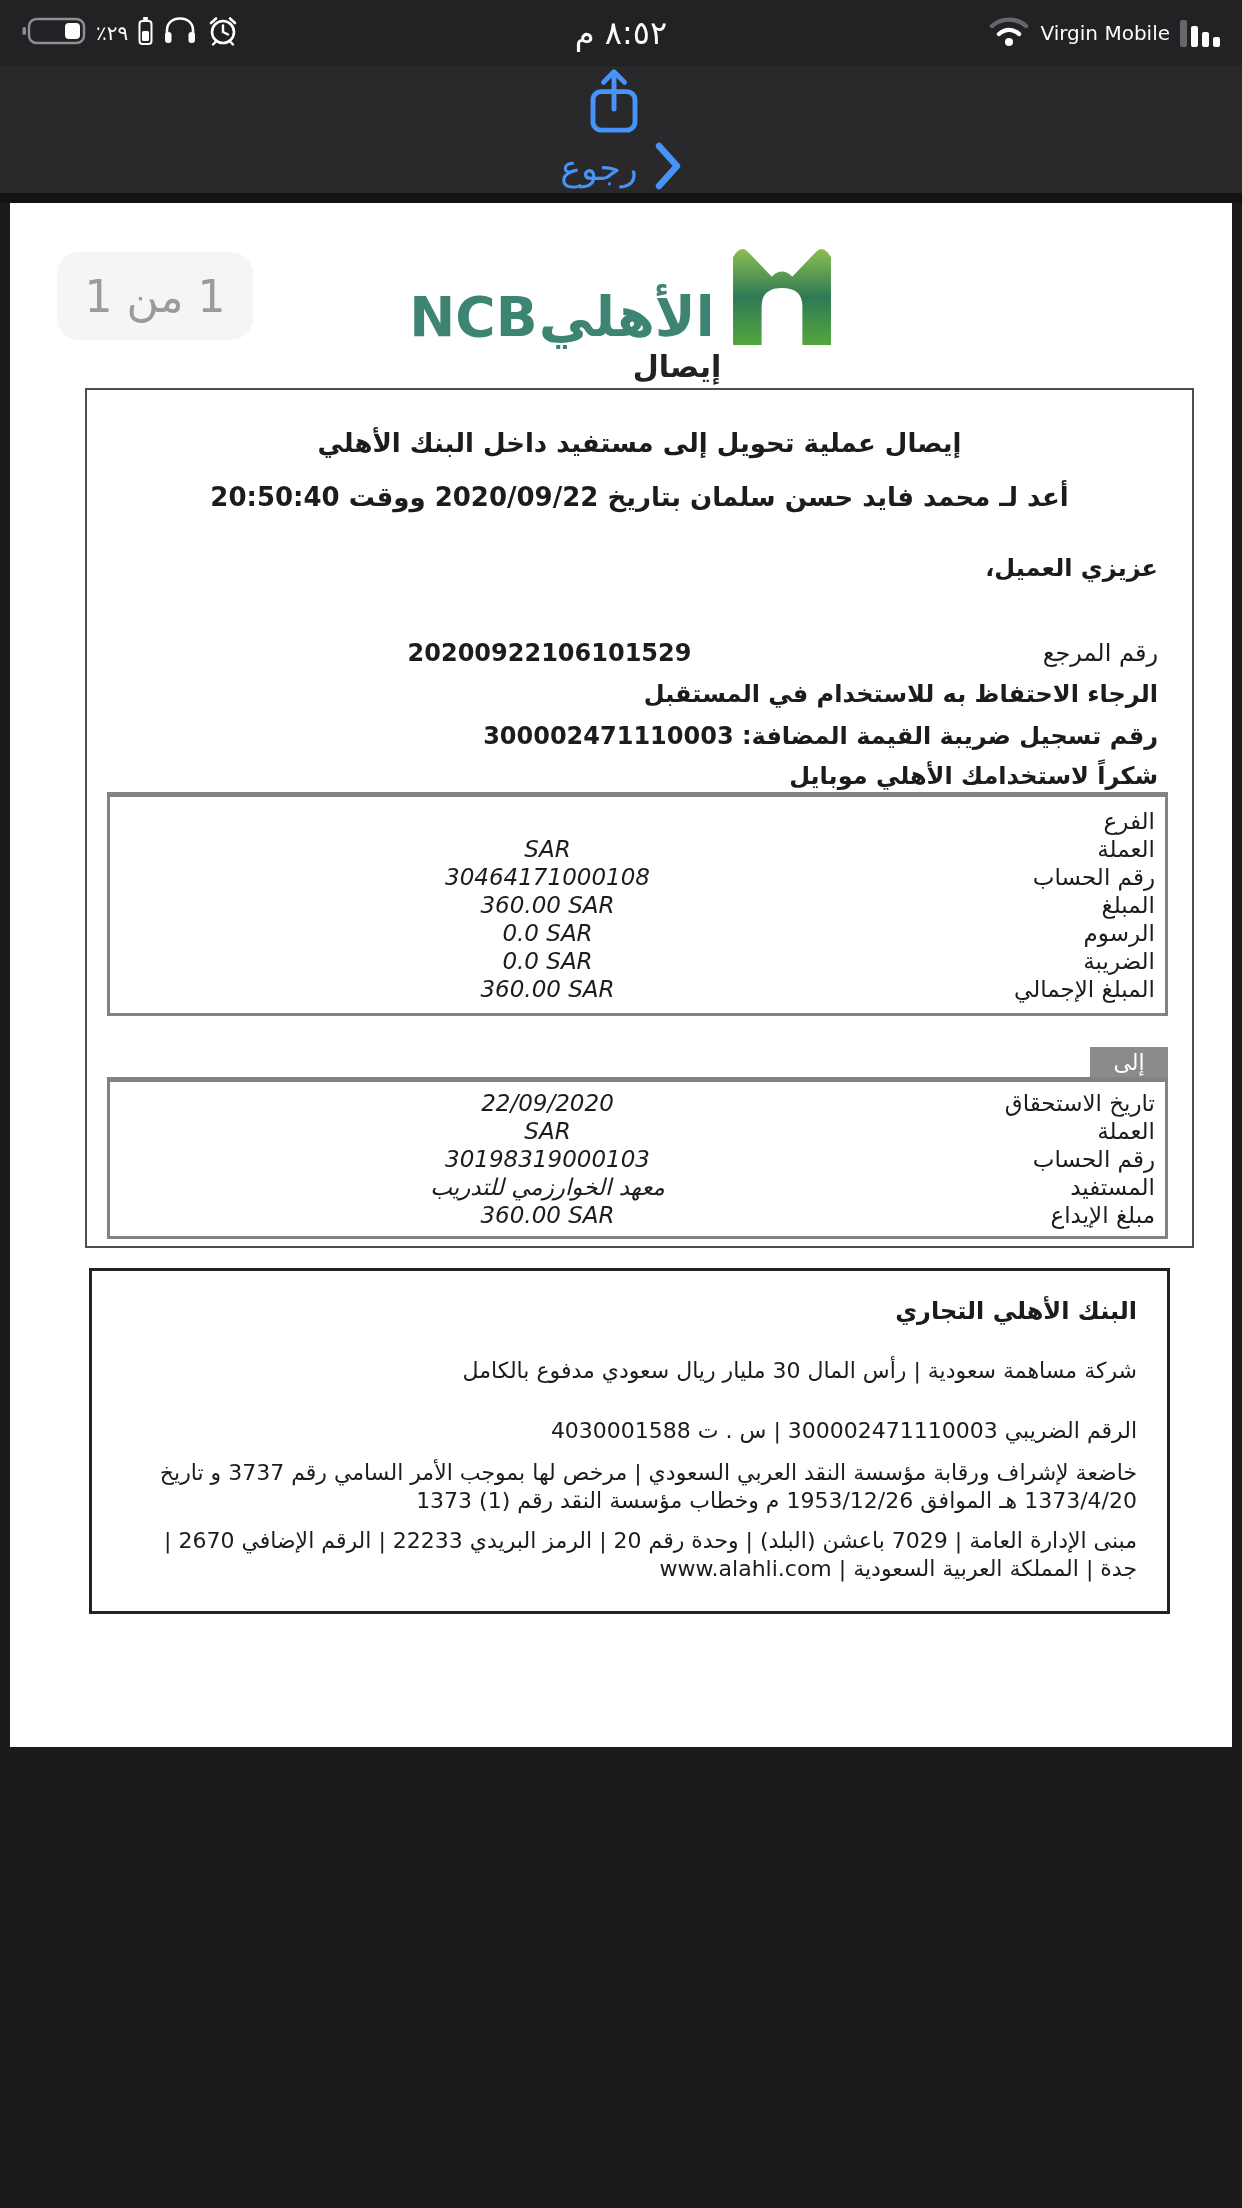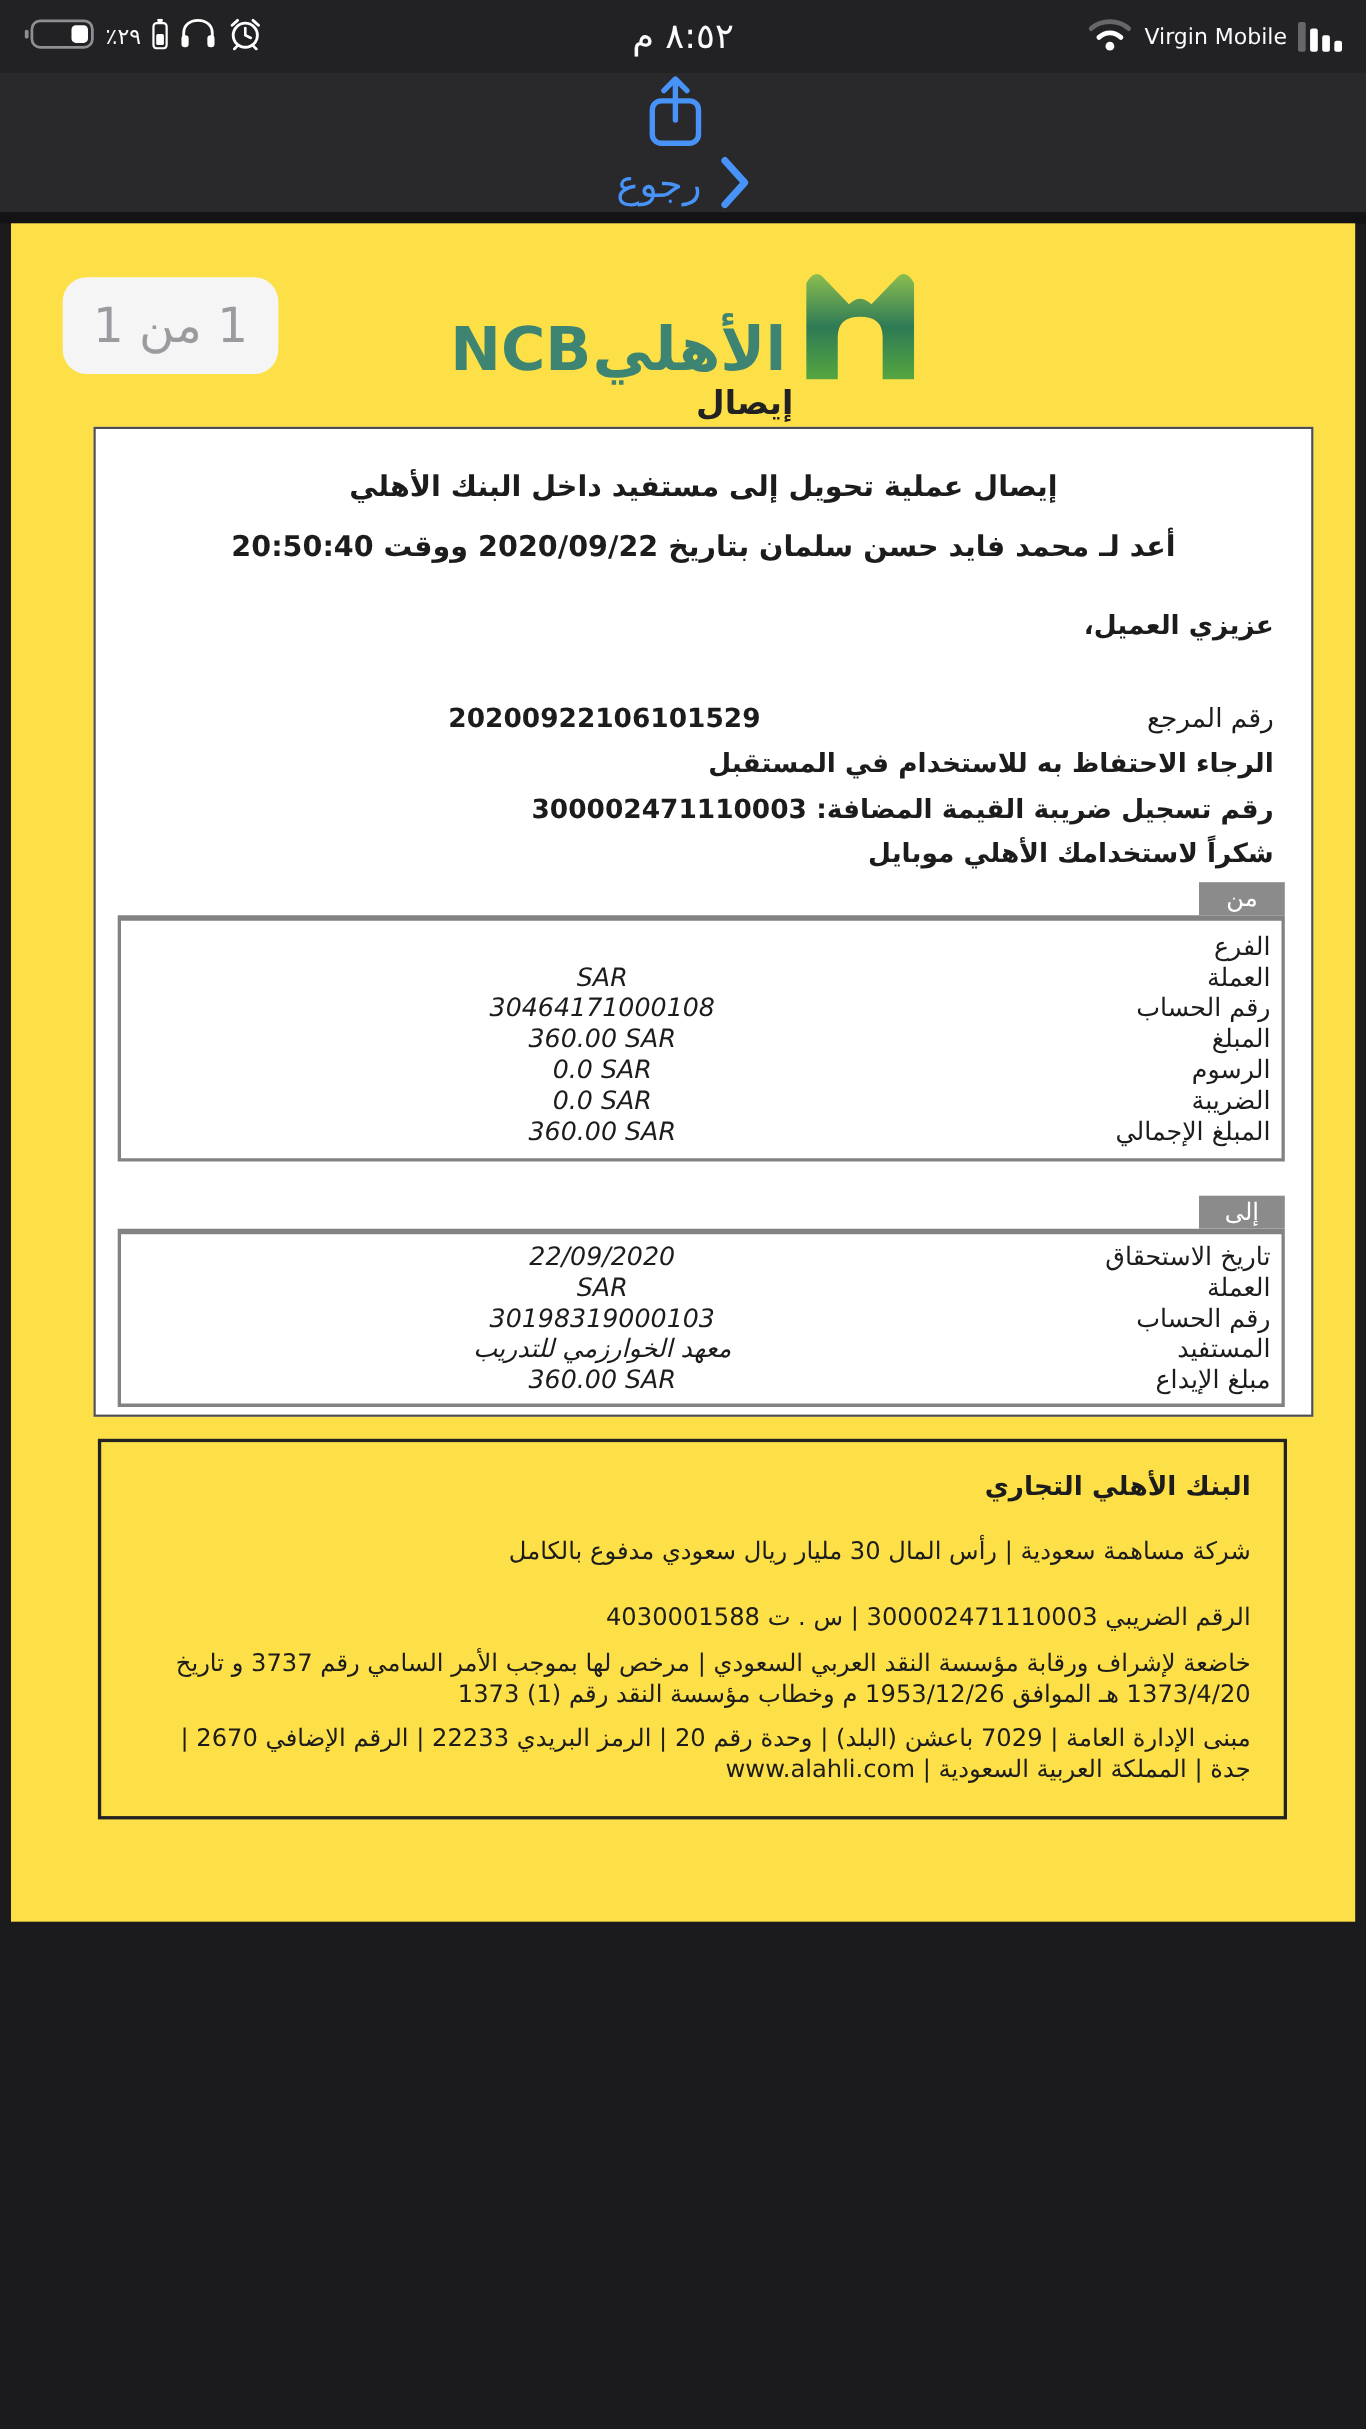--- a/index.html
+++ b/index.html
@@ -23,21 +23,21 @@
     background:#29292b; display:flex; align-items:center; padding:0 34px;flex-direction:column; }
   .nav-sep{ position:absolute; top:193px; left:0; width:1242px; height:10px; background:#131315; }
   .nav-title{ flex:1; text-align:center; color:#f5f5f7; font-size:40px; font-weight:600;
     white-space:nowrap; overflow:hidden; }
   .share-btn{ width:70px; display:flex; justify-content:flex-start; background:none; border:none; cursor:pointer; }
   .back-btn{ display:flex; align-items:center; gap:16px; background:none; border:none; cursor:pointer; }
   .back-label{ color:#4793f8; font-size:35px; }
 
   
   .pdf-page{ position:absolute; top:203px; left:10px; width:1222px; height:1716px;
-    background:#fde047; color:#1c1c1c;padding-left:37px; }
+    background:#ffffff; color:#1c1c1c;padding-left:37px; }
   .page-badge{ position:absolute; top:49px; left:47px; width:196px; height:88px;
     background:#f5f5f6; border-radius:22px; color:#9b9b9f; font-size:44px;
     display:flex; align-items:center; justify-content:center; }
   .logo-row{ position:absolute; top:40px; left:0; right:0; display:flex;
     justify-content:center; align-items:flex-end; gap:16px; }
   .logo-text{ display:flex; align-items:flex-end; gap:1px; color:#3e8472;
     font-size:55px; font-weight:600; line-height:1; padding-bottom:4px; }
   .receipt-word{ position:absolute; top:146px; left:0; right:0; text-align:center;
     transform:translateX(56px); font-size:30px; font-weight:bold; color:#222; }
 
@@ -184,23 +184,20 @@
       <div class="line-right greeting">عزيزي العميل،</div>
 
       <div class="ref-row">
         <div class="ref-label">رقم المرجع</div>
         <div class="ref-value">20200922106101529</div>
       </div>
       <div class="line-right keep">الرجاء الاحتفاظ به للاستخدام في المستقبل</div>
       <div class="line-right vat">رقم تسجيل ضريبة القيمة المضافة: 300002471110003</div>
       <div class="line-right thanks">شكراً لاستخدامك الأهلي موبايل</div>
 
-      <div class="sec-tab-wrap">
-        <div class="sec-tab">من</div>
-      </div>
       <div class="sec-box">
         <div class="trow">
           <div class="tlabel">الفرع</div>
           <div class="tvalue"></div>
         </div>
         <div class="trow">
           <div class="tlabel">العملة</div>
           <div class="tvalue">SAR</div>
         </div>
         <div class="trow">

